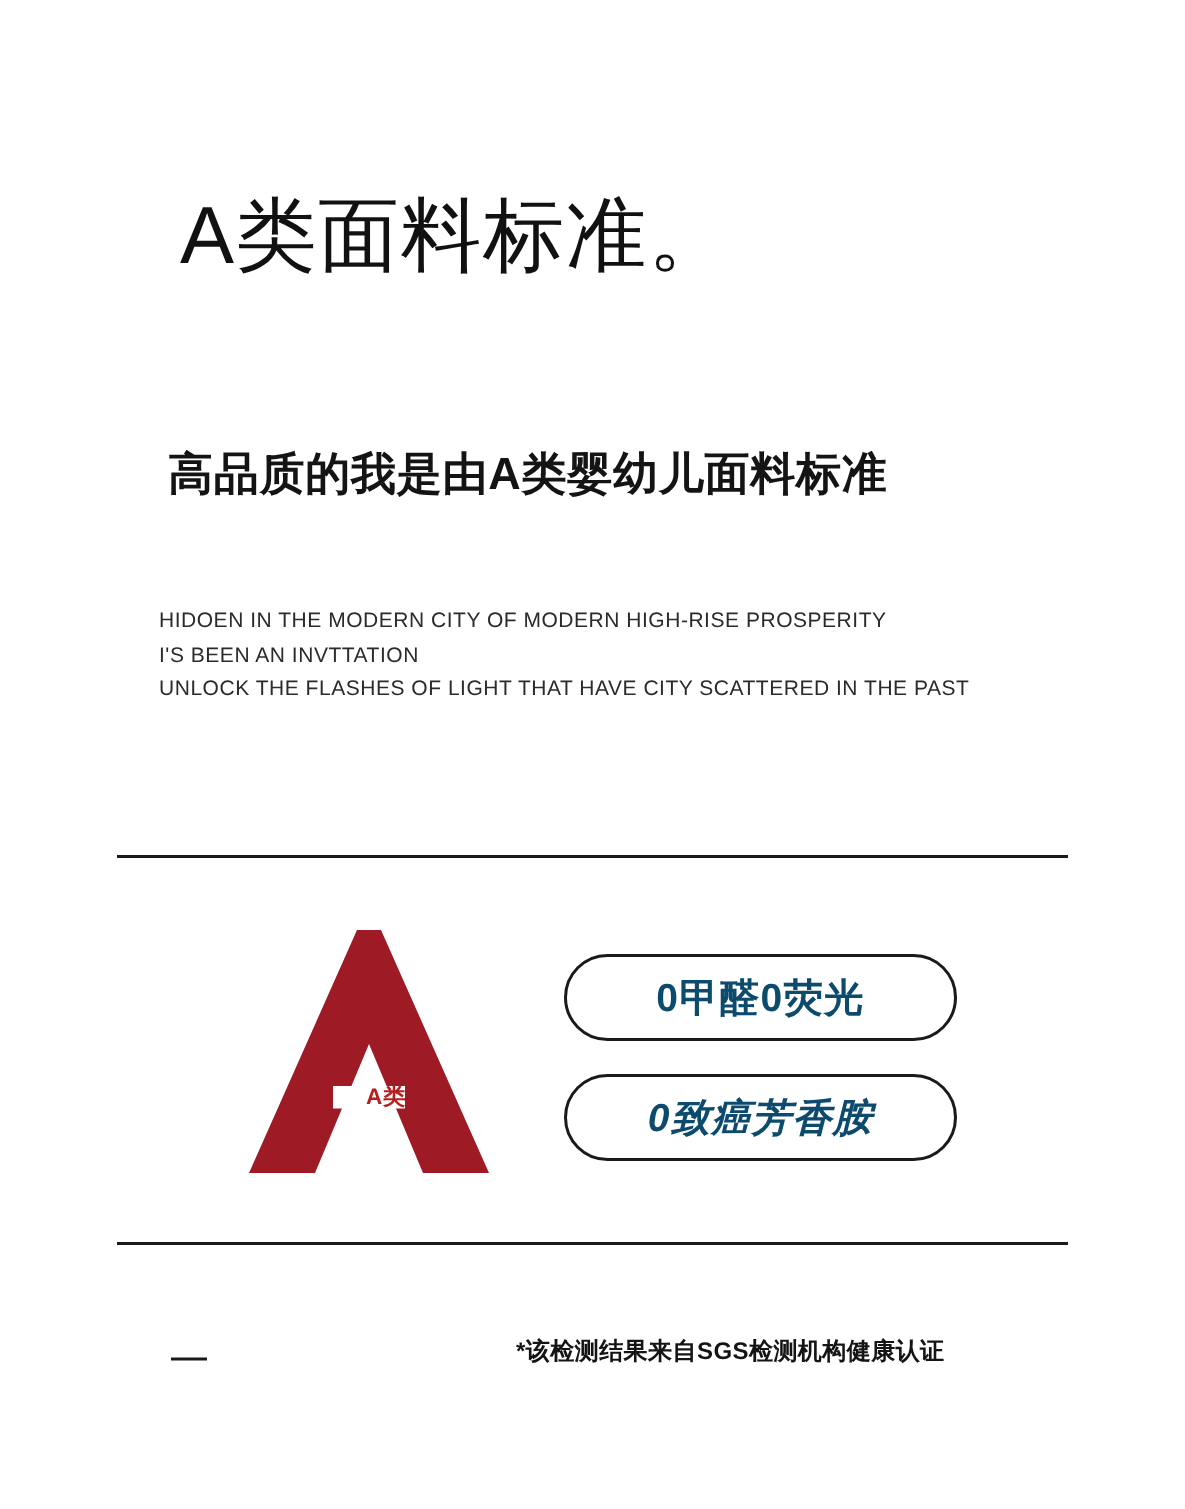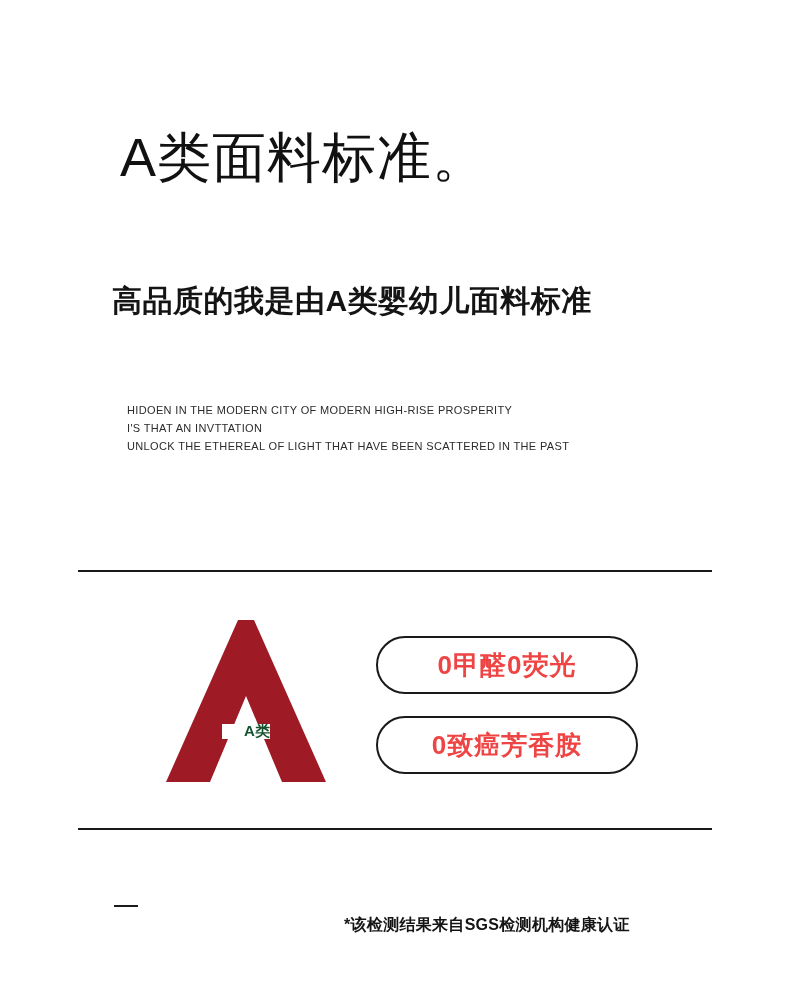--- a/index.html
+++ b/index.html
@@ -39,28 +39,28 @@
   .subhead {
     position: absolute;
     left: 112px;
     top: 278px;
     font-size: 30px;
     font-weight: 800;
     line-height: 1.55;
     color: #141414;
     letter-spacing: 0.5px;
   }
-  .subhead div { white-space: nowrap; }
+  .subhead div { white-space: nowrap; margin-top: 16px; }
 
   
   .eng {
     position: absolute;
-    left: 127px;
+    left: 106px;
     top: 402px;
-    font-size: 11px;
+    font-size: 14px;
     line-height: 1.62;
     letter-spacing: 0.35px;
     color: #2b2b2b;
     font-weight: 500;
   }
   .eng div { white-space: nowrap; }
 
   
   .rule {
     position: absolute;
@@ -78,78 +78,77 @@
     width: 160px;
     height: 162px;
   }
   .logo-wrap svg { display: block; }
   .logo-label {
     position: absolute;
     left: 78px;
     top: 102px;
     font-size: 15px;
     font-weight: 800;
-    color: #14532d;
+    color: #b91c1c;
     letter-spacing: 0.5px;
   }
 
   
   .pill {
     position: absolute;
     box-sizing: border-box;
     border: 2.5px solid #1a1a1a;
     border-radius: 40px;
     display: flex;
     align-items: center;
     justify-content: center;
     font-size: 26px;
     font-weight: 900;
     letter-spacing: 1px;
-    color: #ef4444;
+    color: #0c4a6e;
     background: #ffffff;
   }
   .pill-1 { left: 376px; top: 636px; width: 262px; height: 58px; }
-  .pill-2 { left: 376px; top: 716px; width: 262px; height: 58px; }
+  .pill-2 { left: 376px; top: 716px; width: 262px; height: 58px; font-style: italic; }
 
   
   .footer-dash {
     position: absolute;
     left: 114px;
     top: 905px;
     width: 24px;
     height: 0;
     border-top: 2px solid #1a1a1a;
   }
   .footer-note {
     position: absolute;
     left: 344px;
     top: 891px;
     font-size: 16px;
     font-weight: 800;
     color: #141414;
     letter-spacing: 0.3px;
     white-space: nowrap;
-    margin-top: 24px;
   }
 </style>
 </head>
 <body>
 
 <div class="page">
 
   <div class="headline">A类面料标准。</div>
 
   <div class="subhead">
     <div>高品质的我是由A类婴幼儿面料标准</div>
   </div>
 
   <div class="eng">
     <div>HIDOEN IN THE MODERN CITY OF MODERN HIGH-RISE PROSPERITY</div>
-    <div>I'S THAT AN INVTTATION</div>
-    <div>UNLOCK THE ETHEREAL OF LIGHT THAT HAVE BEEN SCATTERED IN THE PAST</div>
+    <div>I'S BEEN AN INVTTATION</div>
+    <div>UNLOCK THE FLASHES OF LIGHT THAT HAVE CITY SCATTERED IN THE PAST</div>
   </div>
 
   <div class="rule rule-top"></div>
 
   <div class="logo-wrap">
     <svg width="160" height="162" viewBox="0 0 160 162">
       <path d="M72 0 L88 0 L160 162 L116 162 L80 76 L44 162 L0 162 Z" fill="#9e1b26"></path>
       <rect x="56" y="104" width="48" height="15" fill="#ffffff"></rect>
     </svg>
     <div class="logo-label">A类</div>

